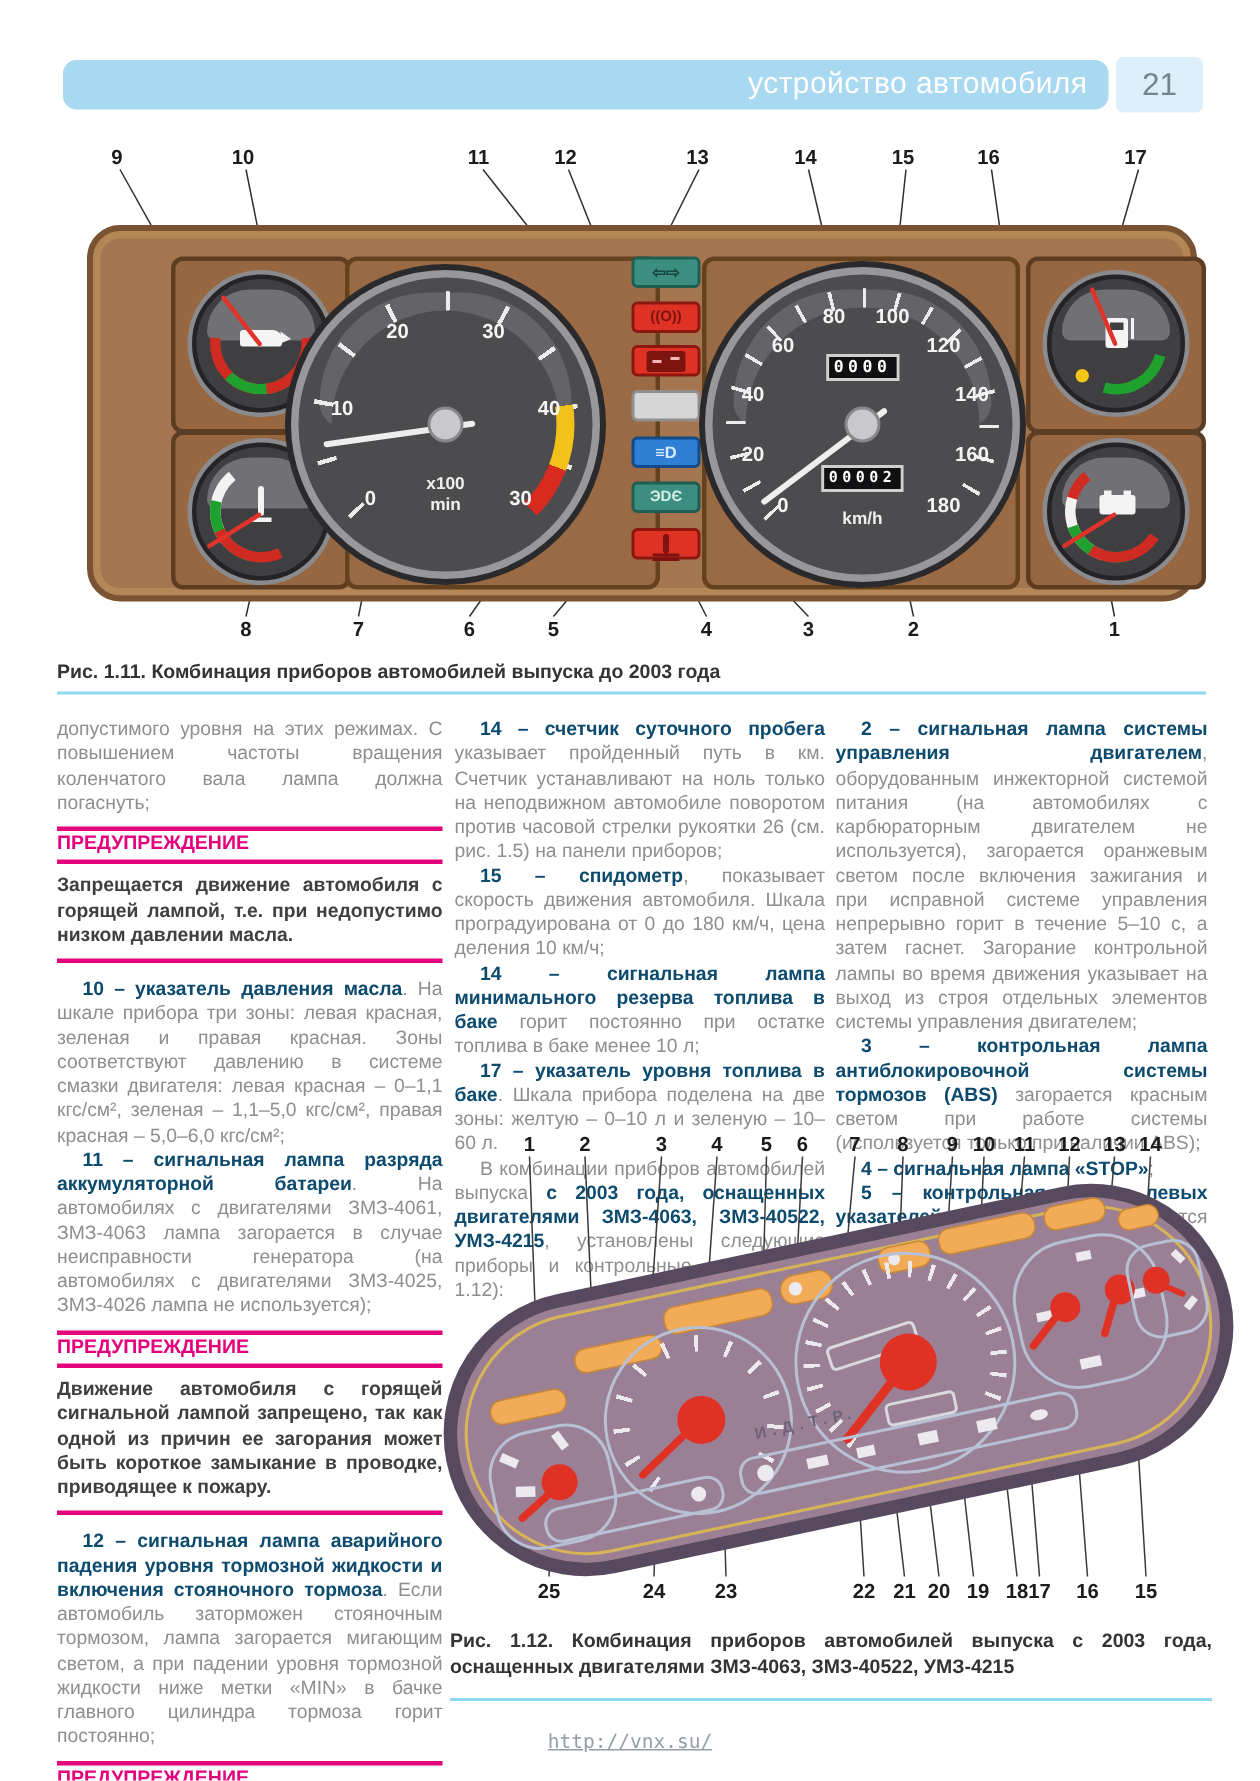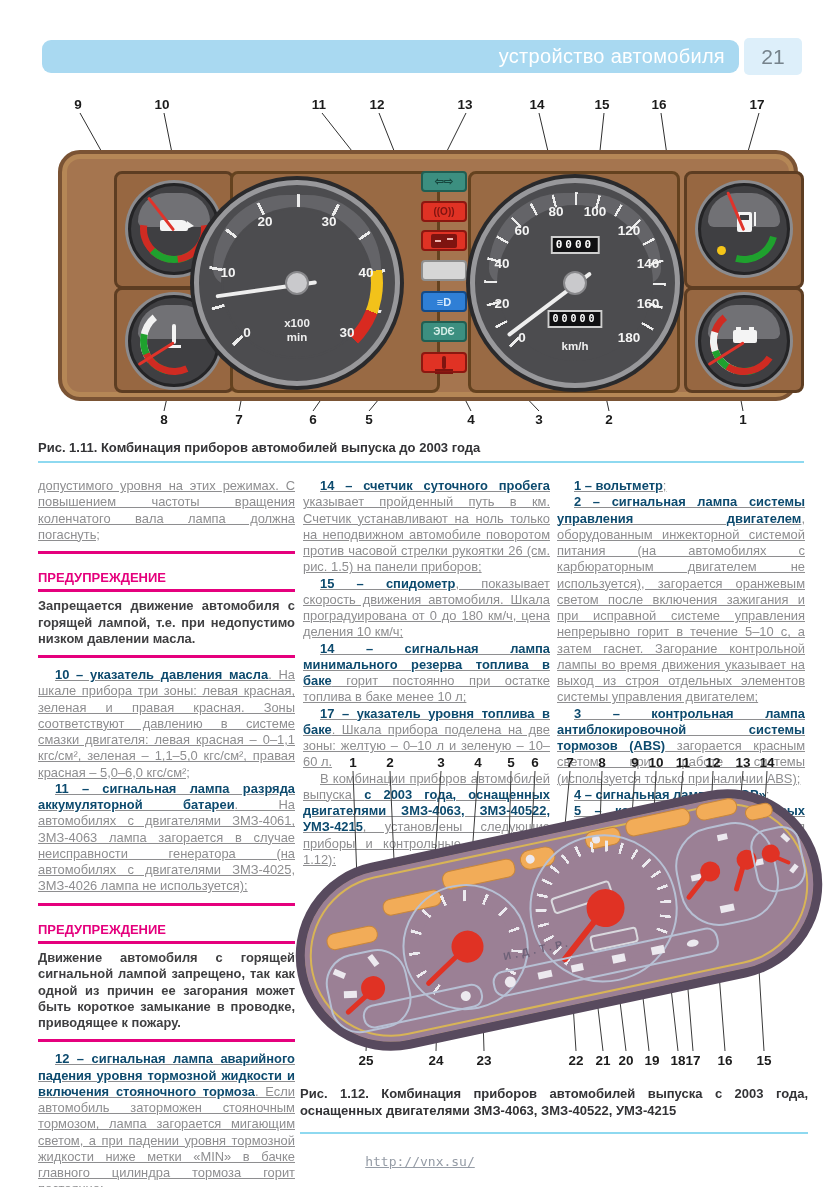--- a/index.html
+++ b/index.html
@@ -72,25 +72,25 @@
   .tk2cov{position:absolute;inset:15px;border-radius:50%;background:#9b8095;}
   .hub2{position:absolute;border-radius:50%;background:#e03224;transform:translate(-50%,-50%);}
   .ndl2{position:absolute;height:5px;background:#e03224;transform-origin:0 50%;border-radius:3px;}
   .olamp{position:absolute;background:#f2ac58;border:1px solid #c9873b;border-radius:8px;}
   .strip{position:absolute;border:2px solid #b7c0d4;border-radius:11px;}
   .wdot{position:absolute;border-radius:50%;background:#ece9ef;}
   .wm{position:absolute;color:#6e6178;font-size:10.5px;letter-spacing:4px;font-weight:700;}
 
   
   .col{position:absolute;top:478px;font-size:12.9px;line-height:1.26;color:#8e8e90;text-align:justify;}
-  .col p{margin:0;text-decoration:underline;}
+  .col p{margin:0;}
   .col .ind{text-indent:17px;}
   .b{font-weight:700;color:#0c4a6e;}
   .warn{border-top:3px solid #e5007d;border-bottom:3px solid #e5007d;margin:8px 0 9px;}
-  .wt{color:#e5007d;font-weight:700;font-size:13px;padding:16px 0 3px;border-bottom:3px solid #e5007d;}
+  .wt{color:#e5007d;font-weight:700;font-size:13px;padding:0 0 3px;border-bottom:3px solid #e5007d;}
   .wb{font-weight:700;color:#3f3f41;padding:6px 0 8px;text-align:justify;}
 
   .footer{position:absolute;left:0;top:1152px;width:840px;text-align:center;}
   .footer a{color:#959ca6;font-family:"DejaVu Sans Mono",monospace;font-size:13px;}
 </style>
 </head>
 <body>
 
 <div class="hdr">
   <span class="hdr-title">устройство автомобиля</span>
@@ -205,21 +205,21 @@
       <span class="gnum" style="left:27px;top:120px">20</span>
       <span class="gnum" style="left:27px;top:80px">40</span>
       <span class="gnum" style="left:47px;top:47px">60</span>
       <span class="gnum" style="left:81px;top:28px">80</span>
       <span class="gnum" style="left:120px;top:28px">100</span>
       <span class="gnum" style="left:154px;top:47px">120</span>
       <span class="gnum" style="left:173px;top:80px">140</span>
       <span class="gnum" style="left:173px;top:120px">160</span>
       <span class="gnum" style="left:154px;top:154px">180</span>
       <span class="odo" style="left:100px;top:62px">0000</span>
-      <span class="odo" style="left:100px;top:136px;font-size:10px">00000</span>
+      <span class="odo" style="left:100px;top:136px;font-size:10px">00002</span>
       <span class="unit" style="left:100px;top:163px">km/h</span>
       <div class="ndl-b" style="width:84px;transform:rotate(143deg)"></div>
       <div class="ndl-b" style="width:20px;transform:rotate(-37deg)"></div>
       <div class="hub"></div>
     </div>
 
     <div class="bez" style="left:622px;top:17px;width:114px;height:112px">
       <div class="sg" style="left:11px;top:9px">
         <div class="sgwin"></div>
         <div class="seg" style="transform:rotate(-30deg);border-bottom-color:#1fa12e"></div>
@@ -276,21 +276,20 @@
 
 <div class="col" style="left:303px;width:247px">
   <p class="ind"><span class="b">14 – счетчик суточного пробега</span><span> указывает пройденный путь в км. Счетчик устанавливают на ноль только на неподвижном автомобиле поворотом против часовой стрелки рукоятки 26 (см. рис. 1.5) на панели приборов;</span></p>
   <p class="ind"><span class="b">15 – спидометр</span><span>, показывает скорость движения автомобиля. Шкала проградуирована от 0 до 180 км/ч, цена деления 10 км/ч;</span></p>
   <p class="ind"><span class="b">14 – сигнальная лампа минимального резерва топлива в баке</span><span> горит постоянно при остатке топлива в баке менее 10 л;</span></p>
   <p class="ind"><span class="b">17 – указатель уровня топлива в баке</span><span>. Шкала прибора поделена на две зоны: желтую – 0–10 л и зеленую – 10–60 л.</span></p>
   <p class="ind"><span>В комбинации приборов автомобилей выпуска </span><span class="b">с 2003 года, оснащенных двигателями ЗМЗ-4063, ЗМЗ-40522, УМЗ-4215</span><span>, установлены следующие приборы и контрольные лампы (рис. 1.12):</span></p>
 </div>
 
 <div class="col" style="left:557px;width:248px">
-  <p class="ind"><span class="b">1 – вольтметр</span><span>;</span></p>
   <p class="ind"><span class="b">2 – сигнальная лампа системы управления двигателем</span><span>, оборудованным инжекторной системой питания (на автомобилях с карбюраторным двигателем не используется), загорается оранжевым светом после включения зажигания и при исправной системе управления непрерывно горит в течение 5–10 с, а затем гаснет. Загорание контрольной лампы во время движения указывает на выход из строя отдельных элементов системы управления двигателем;</span></p>
   <p class="ind"><span class="b">3 – контрольная лампа антиблокировочной системы тормозов (ABS)</span><span> загорается красным светом при работе системы (используется только при наличии ABS);</span></p>
   <p class="ind"><span class="b">4 – сигнальная лампа «STOP»</span><span>;</span></p>
   <p class="ind"><span class="b">5 – контрольная лампа левых указателей поворота</span><span> загорается зеленым светом</span></p>
 </div>
 
 <div class="fig2">
 
   <span class="num" style="left:53px;top:2px">1</span>
   <span class="num" style="left:90px;top:2px">2</span>

